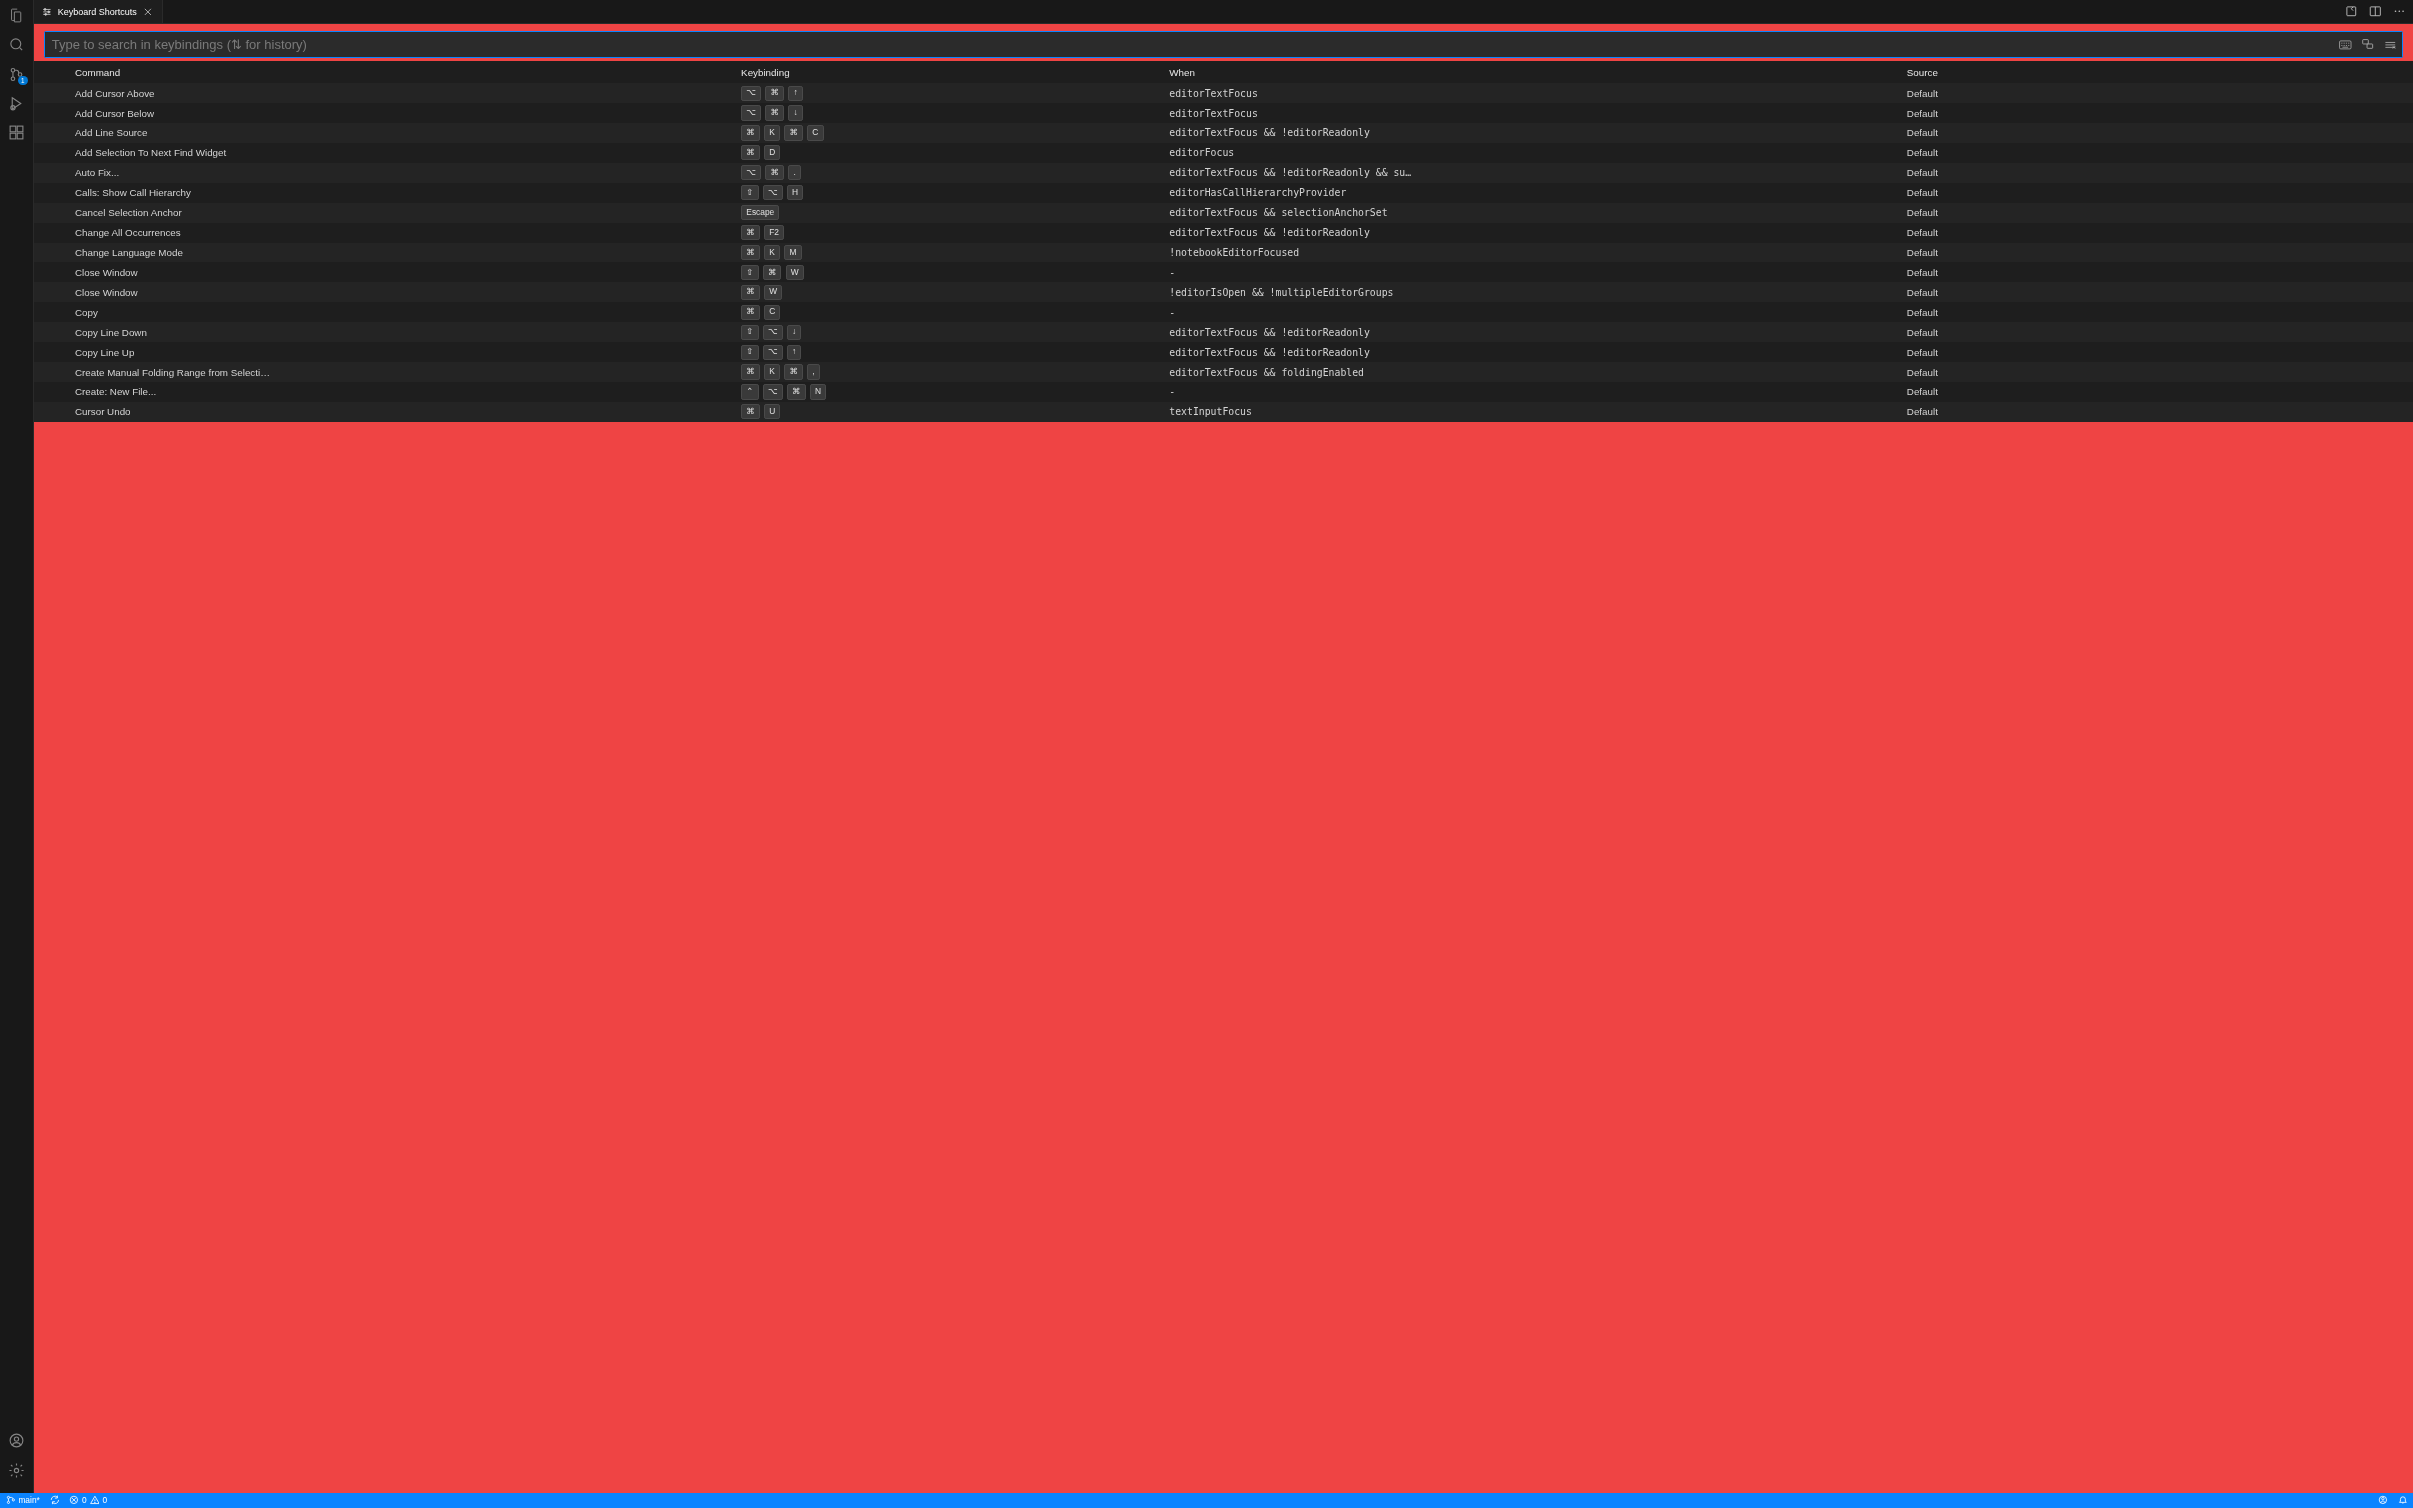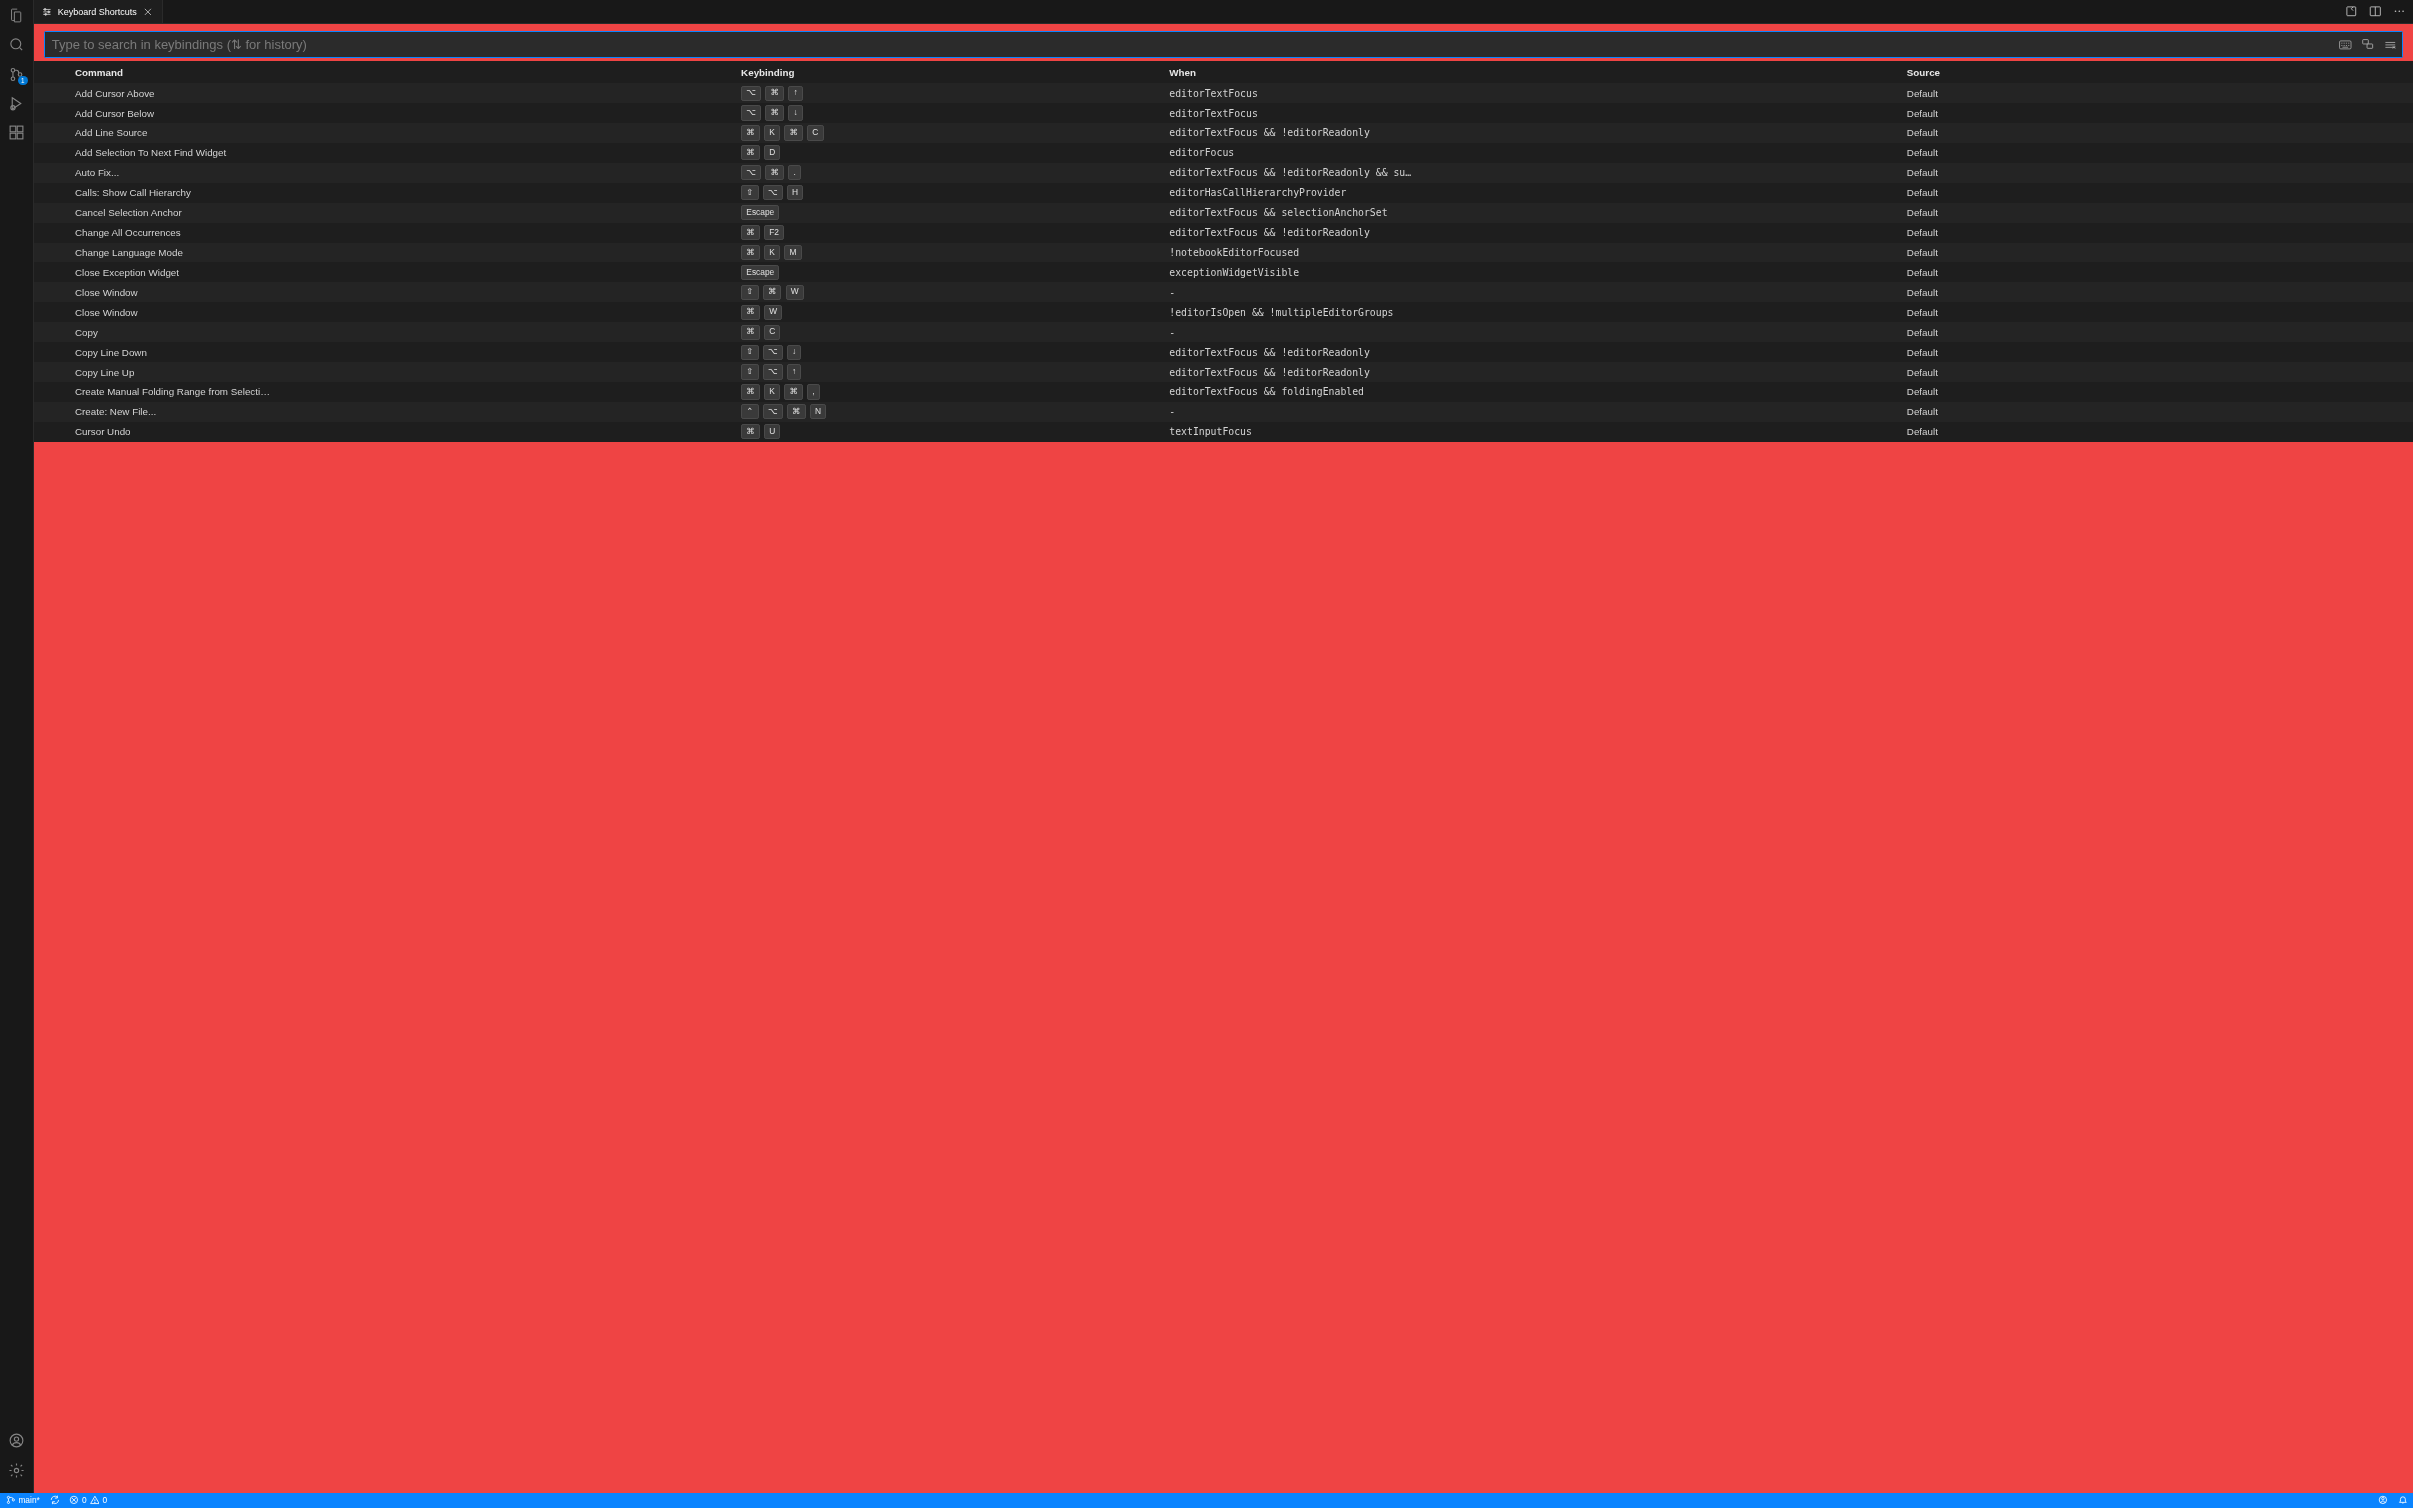--- a/index.html
+++ b/index.html
@@ -95,21 +95,21 @@
   }
   .search-wrap input::placeholder { color:#7a7a7a; }
   .search-icons { display:flex; gap:9.8px; color:#b8b8b8; }
   .search-icons .si { cursor:pointer; width:12.6px; height:12.6px; display:flex; align-items:center; justify-content:center;}
 
   
   .table-wrap { flex:1; overflow:auto; }
   .kb-table { width:100%; border-collapse:collapse; table-layout:fixed; }
   .kb-table thead th {
     text-align:left;
-    font-weight:700;
+    font-weight:400;
     color:#e7e7e7;
     padding:5.6px 7px;
     font-size:9.8px;
     background:#1e1e1e;
     position:sticky; top:0;
   }
   .kb-table tbody td {
     padding:2.4px 7px;
     font-size:9.8px;
     color:#d4d4d4;
@@ -416,31 +416,20 @@
                 <td></td>
                 <td>Change Language Mode</td>
                 <td>
                   <div class="keys">
                     <span class="key">⌘</span>
                     <span class="key">K</span>
                     <span class="key">M</span>
                   </div>
                 </td>
                 <td class="when-text">!notebookEditorFocused</td>
-                <td>Default</td>
-              </tr>
-              <tr>
-                <td></td>
-                <td>Close Exception Widget</td>
-                <td>
-                  <div class="keys">
-                    <span class="key">Escape</span>
-                  </div>
-                </td>
-                <td class="when-text">exceptionWidgetVisible</td>
                 <td>Default</td>
               </tr>
               <tr>
                 <td></td>
                 <td>Close Window</td>
                 <td>
                   <div class="keys">
                     <span class="key">⇧</span>
                     <span class="key">⌘</span>
                     <span class="key">W</span>

